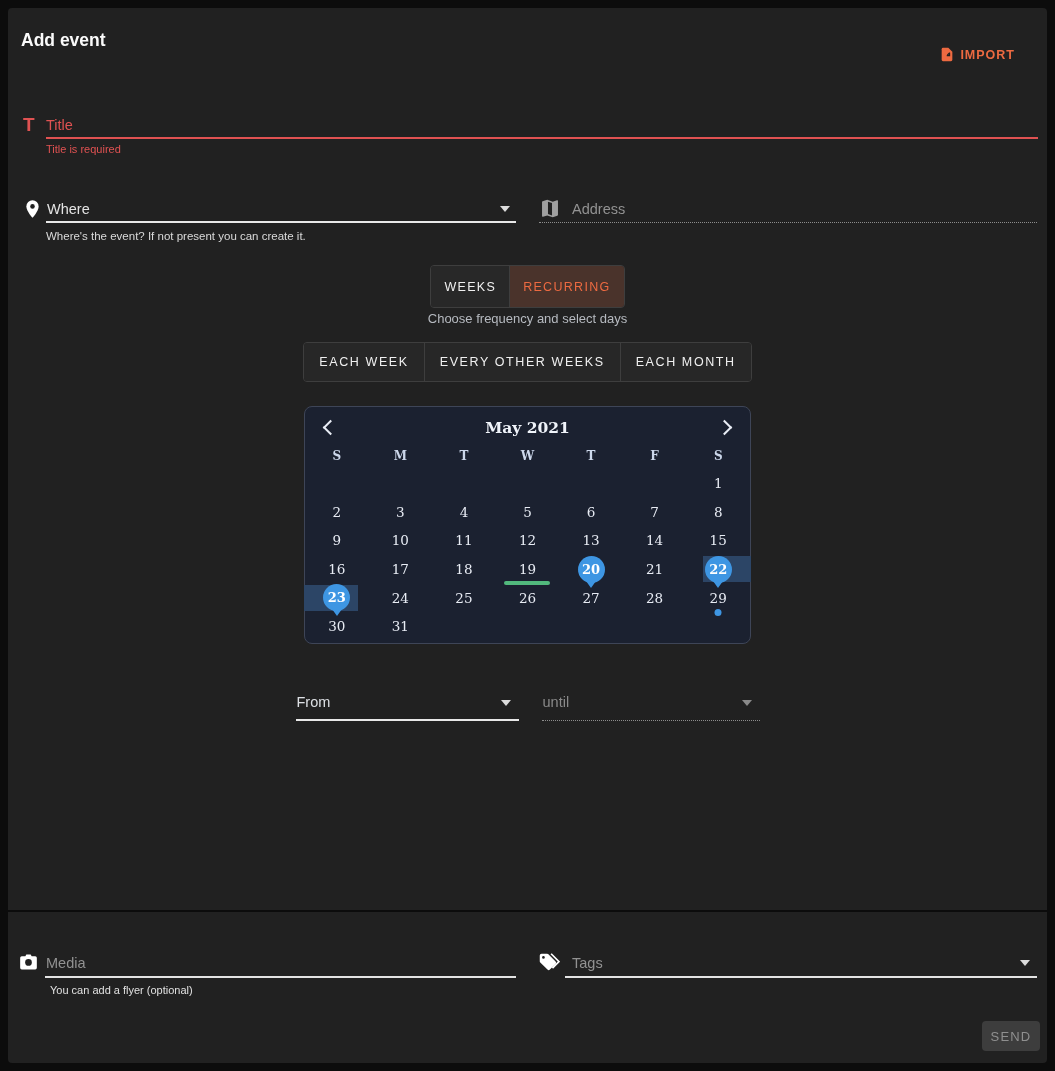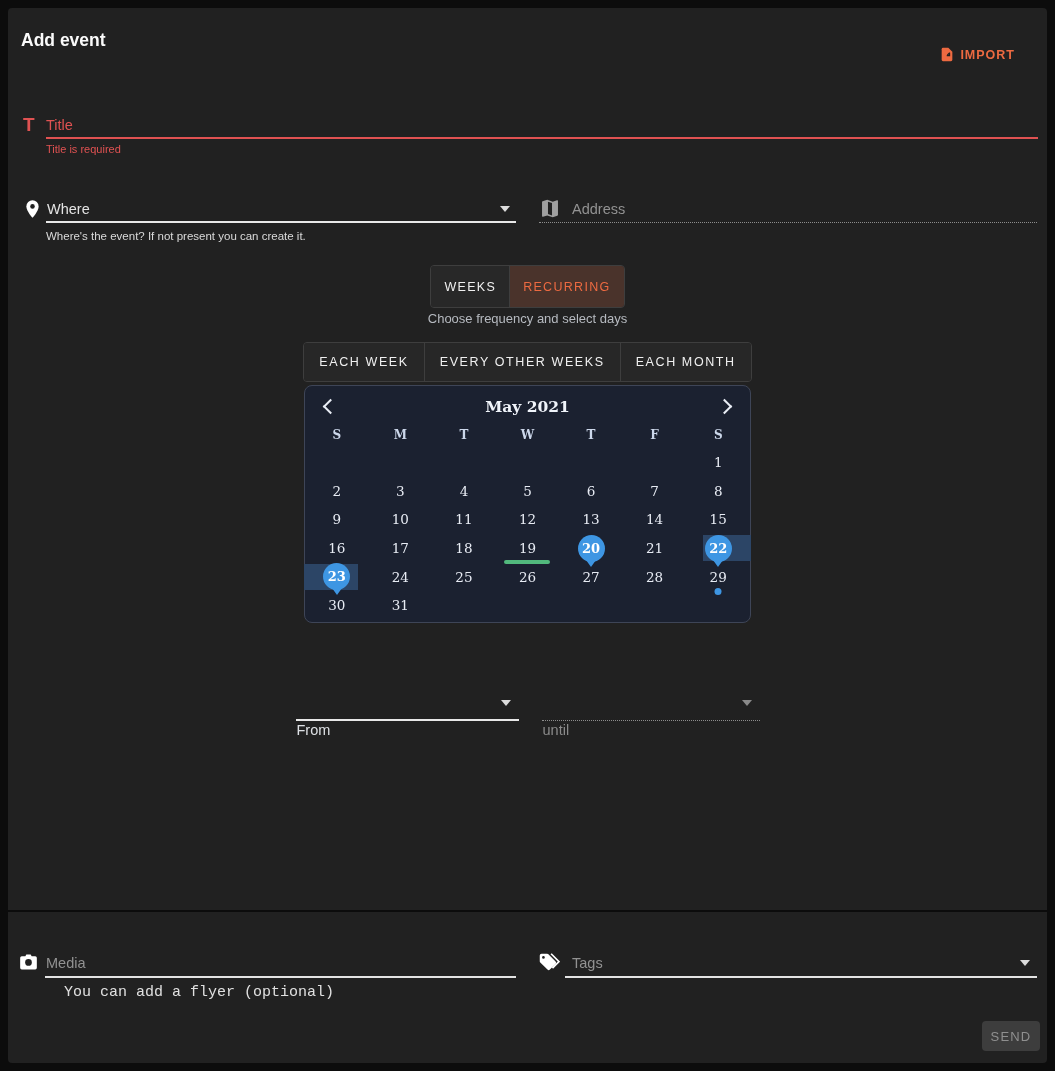--- a/index.html
+++ b/index.html
@@ -48,21 +48,21 @@
     font-family:inherit;font-size:12.5px;letter-spacing:1.3px;padding:0 13px;height:41px;}
   .seg-btn:first-child{border-left:none;}
   .seg-btn.active{background:var(--accent-bg,#4a332b);color:var(--accent,#ed6a41);}
   .tabs-row{top:257px;}
   .tabs-caption{position:absolute;left:0;right:0;top:303px;text-align:center;
     font-size:13px;color:#b6bac0;}
   .freq-row{top:334px;}
   .freq-row .seg-btn{height:38px;font-size:12.5px;letter-spacing:1.6px;padding:0 15px;background:#272727;}
 
   
-  .cal-row{top:377px;}
+  .cal-row{top:398px;}
   .calendar{width:447px;height:238px;background:#1b2130;border:1px solid #3e4557;border-radius:8px;
     box-sizing:border-box;font-family:"DejaVu Serif", serif;}
   .cal-head{display:flex;align-items:center;justify-content:space-between;height:40px;padding:0 20px;}
   .cal-title{font-size:15.5px;font-weight:700;color:#f0f4fa;}
   .chev{width:9px;height:9px;border:solid #e9edf5;border-width:0 0 2.4px 2.4px;display:inline-block;cursor:pointer;}
   .chev.left{transform:rotate(45deg);}
   .chev.right{transform:rotate(-135deg);}
   .cal-weekdays,.cal-grid{display:grid;grid-template-columns:repeat(7,1fr);}
   .cal-wd{text-align:center;font-size:12px;font-weight:700;color:#ccd7ea;height:20px;line-height:18px;}
   .cal-grid{grid-auto-rows:28.6px;margin-top:2px;}
@@ -80,36 +80,36 @@
   .green-underline{position:absolute;bottom:-2px;left:50%;transform:translateX(-50%);
     width:46px;height:4px;border-radius:2px;background:var(--green,#52b97d);}
   .blue-dot{position:absolute;bottom:-4px;left:50%;transform:translateX(-50%);
     width:7px;height:7px;border-radius:50%;background:var(--marker-blue,#3e96e3);}
 
   
   .fu-row{top:683px;gap:23px;}
   .fu-field{position:relative;height:32px;}
   .fu-from{width:223px;}
   .fu-until{width:218px;}
-  .fu-label{position:absolute;left:1px;top:3px;font-size:14.5px;color:#dde0e4;margin-top:28px;}
+  .fu-label{position:absolute;left:1px;top:3px;font-size:14.5px;color:#dde0e4;}
   .fu-label.dim{color:#8a8a8a;}
   .fu-field .caret{position:absolute;right:8px;top:9px;}
   .from-line{left:0;top:28px;width:223px;background:#e8e8e8;}
   .until-dotted{left:0;top:29px;width:218px;}
 
   
   .desc-ph{position:absolute;left:10px;top:29px;font-size:14.5px;color:#9e9e9e;}
   .desc-line{left:9px;top:120px;width:1021px;background:#d9d9d9;}
   .desc-hit{position:absolute;left:9px;top:20px;width:1021px;height:100px;}
 
   
   .media-icon{position:absolute;left:10px;top:40px;}
   .media-ph{position:absolute;left:38px;top:43px;color:#929292;}
   .media-line{left:37px;top:64px;width:471px;background:#e3e3e3;}
-  .media-helper{left:56px;top:72px;font-size:15px;color:#e0e0e0;font-family:Liberation Mono, monospace;}
+  .media-helper{left:42px;top:72px;font-size:11px;color:#e0e0e0;}
   .tags-icon{position:absolute;left:529px;top:40px;}
   .tags-ph{position:absolute;left:564px;top:43px;color:#929292;}
   .tags-line{left:557px;top:64px;width:472px;background:#e3e3e3;}
   .tags-caret{position:absolute;left:1012px;top:48px;}
   .send-btn{position:absolute;right:7px;top:109px;width:58px;height:30px;background:#3d3d3d;
     border:none;border-radius:4px;color:#8f8f8f;font-family:inherit;font-size:13px;
     letter-spacing:1.2px;cursor:default;}
 </style>
 </head>
 <body>

